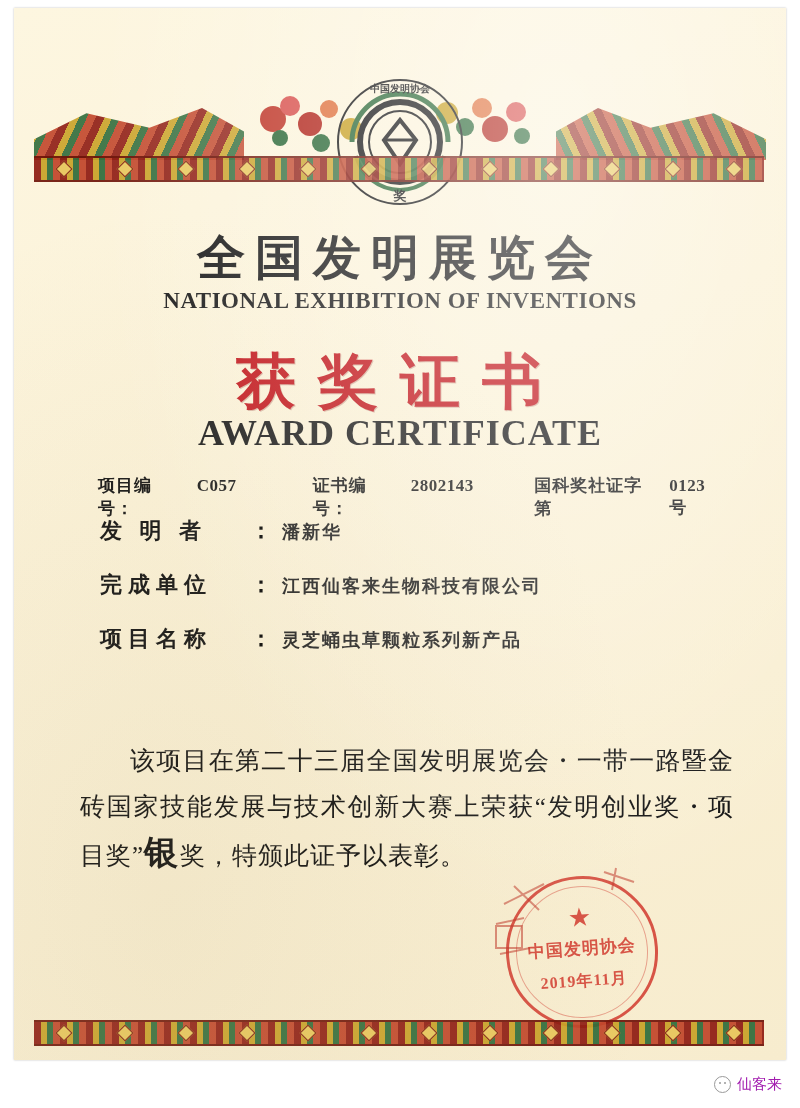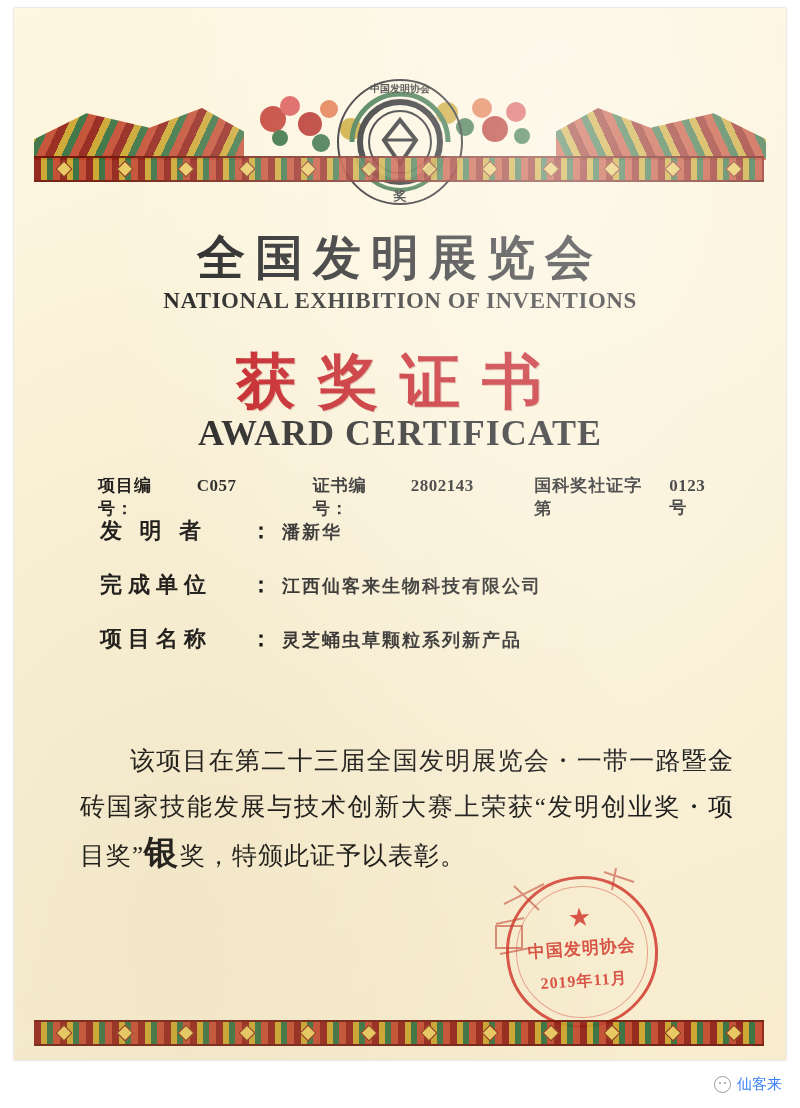--- a/index.html
+++ b/index.html
@@ -190,21 +190,21 @@
   
   .scribble {
     position: absolute; left: 470px; top: 856px; width: 200px; height: 170px;
     pointer-events: none; opacity: 0.55;
   }
 
   
   .footer {
     position: absolute; right: 18px; bottom: 14px;
     display: flex; align-items: center; gap: 6px;
-    color: #3b82f6; font-size: 15px;
+    color: #a21caf; font-size: 15px;
     font-family: Liberation Sans, sans-serif;
   }
   .footer .wechat-icon {
     width: 17px; height: 17px; border-radius: 50%;
     border: 1.5px solid #9a9a9a;
     position: relative;
   }
   .footer .wechat-icon::before,
   .footer .wechat-icon::after {
     content: ""; position: absolute; width: 2px; height: 2px;

